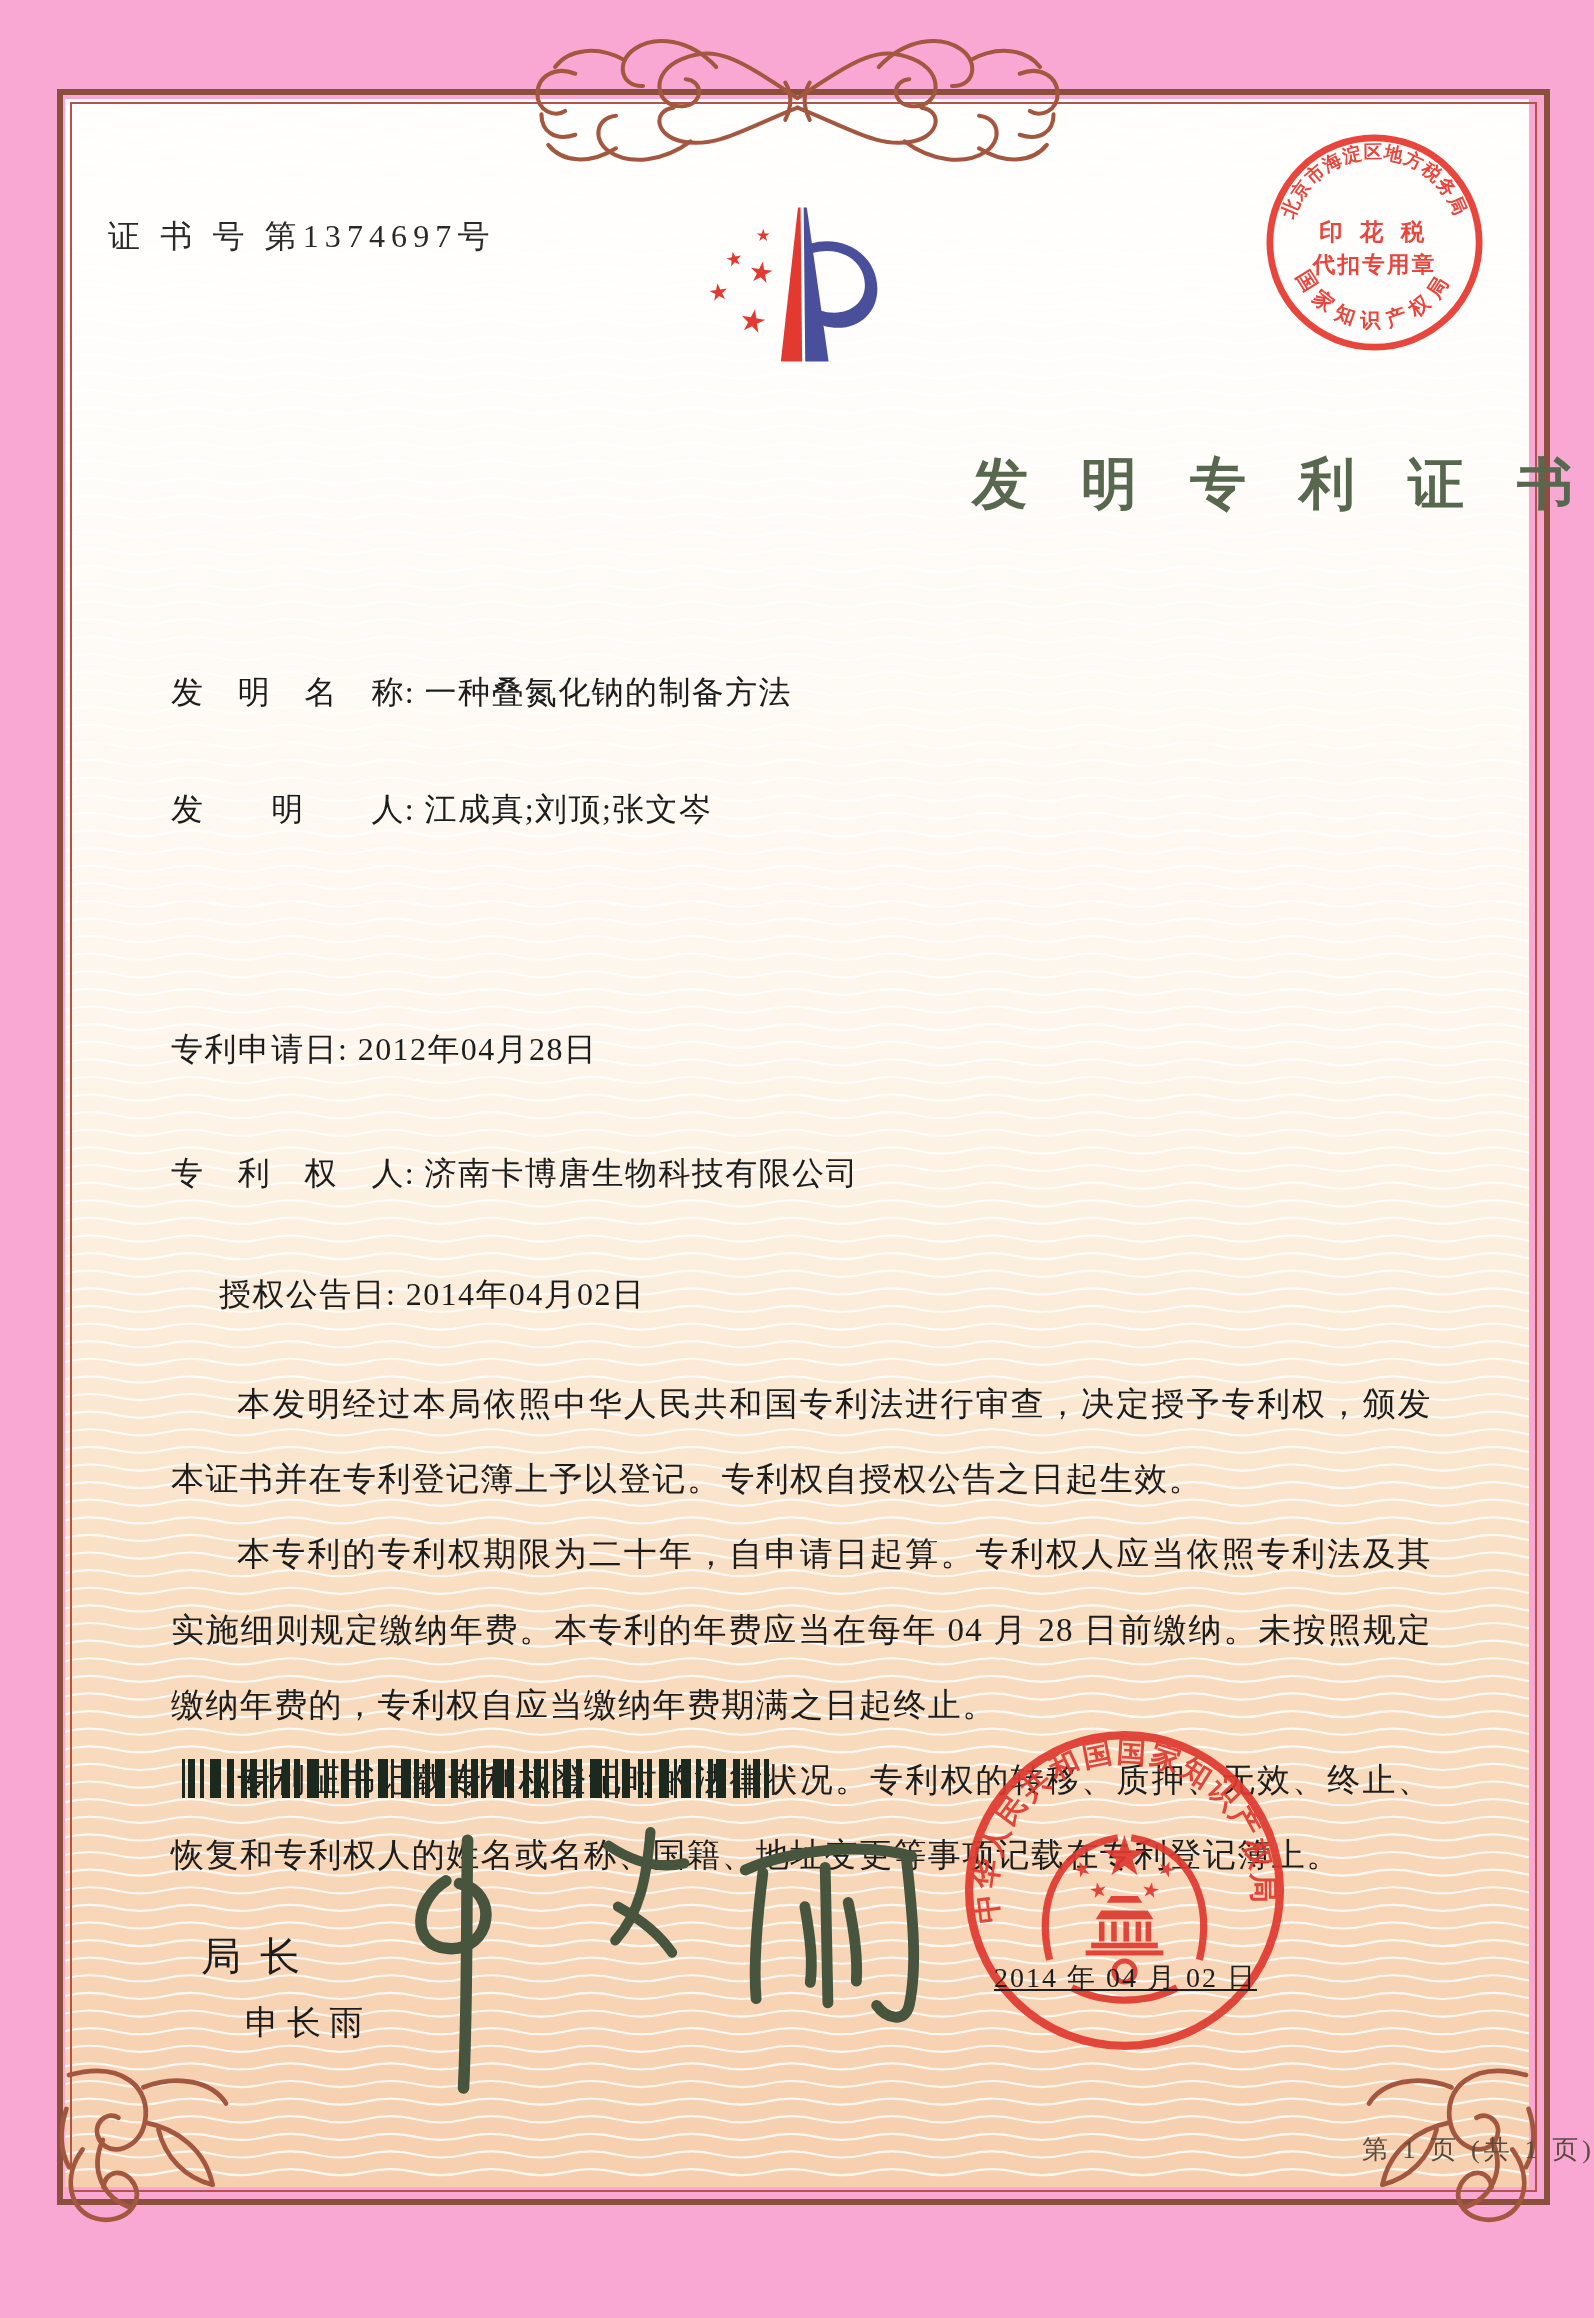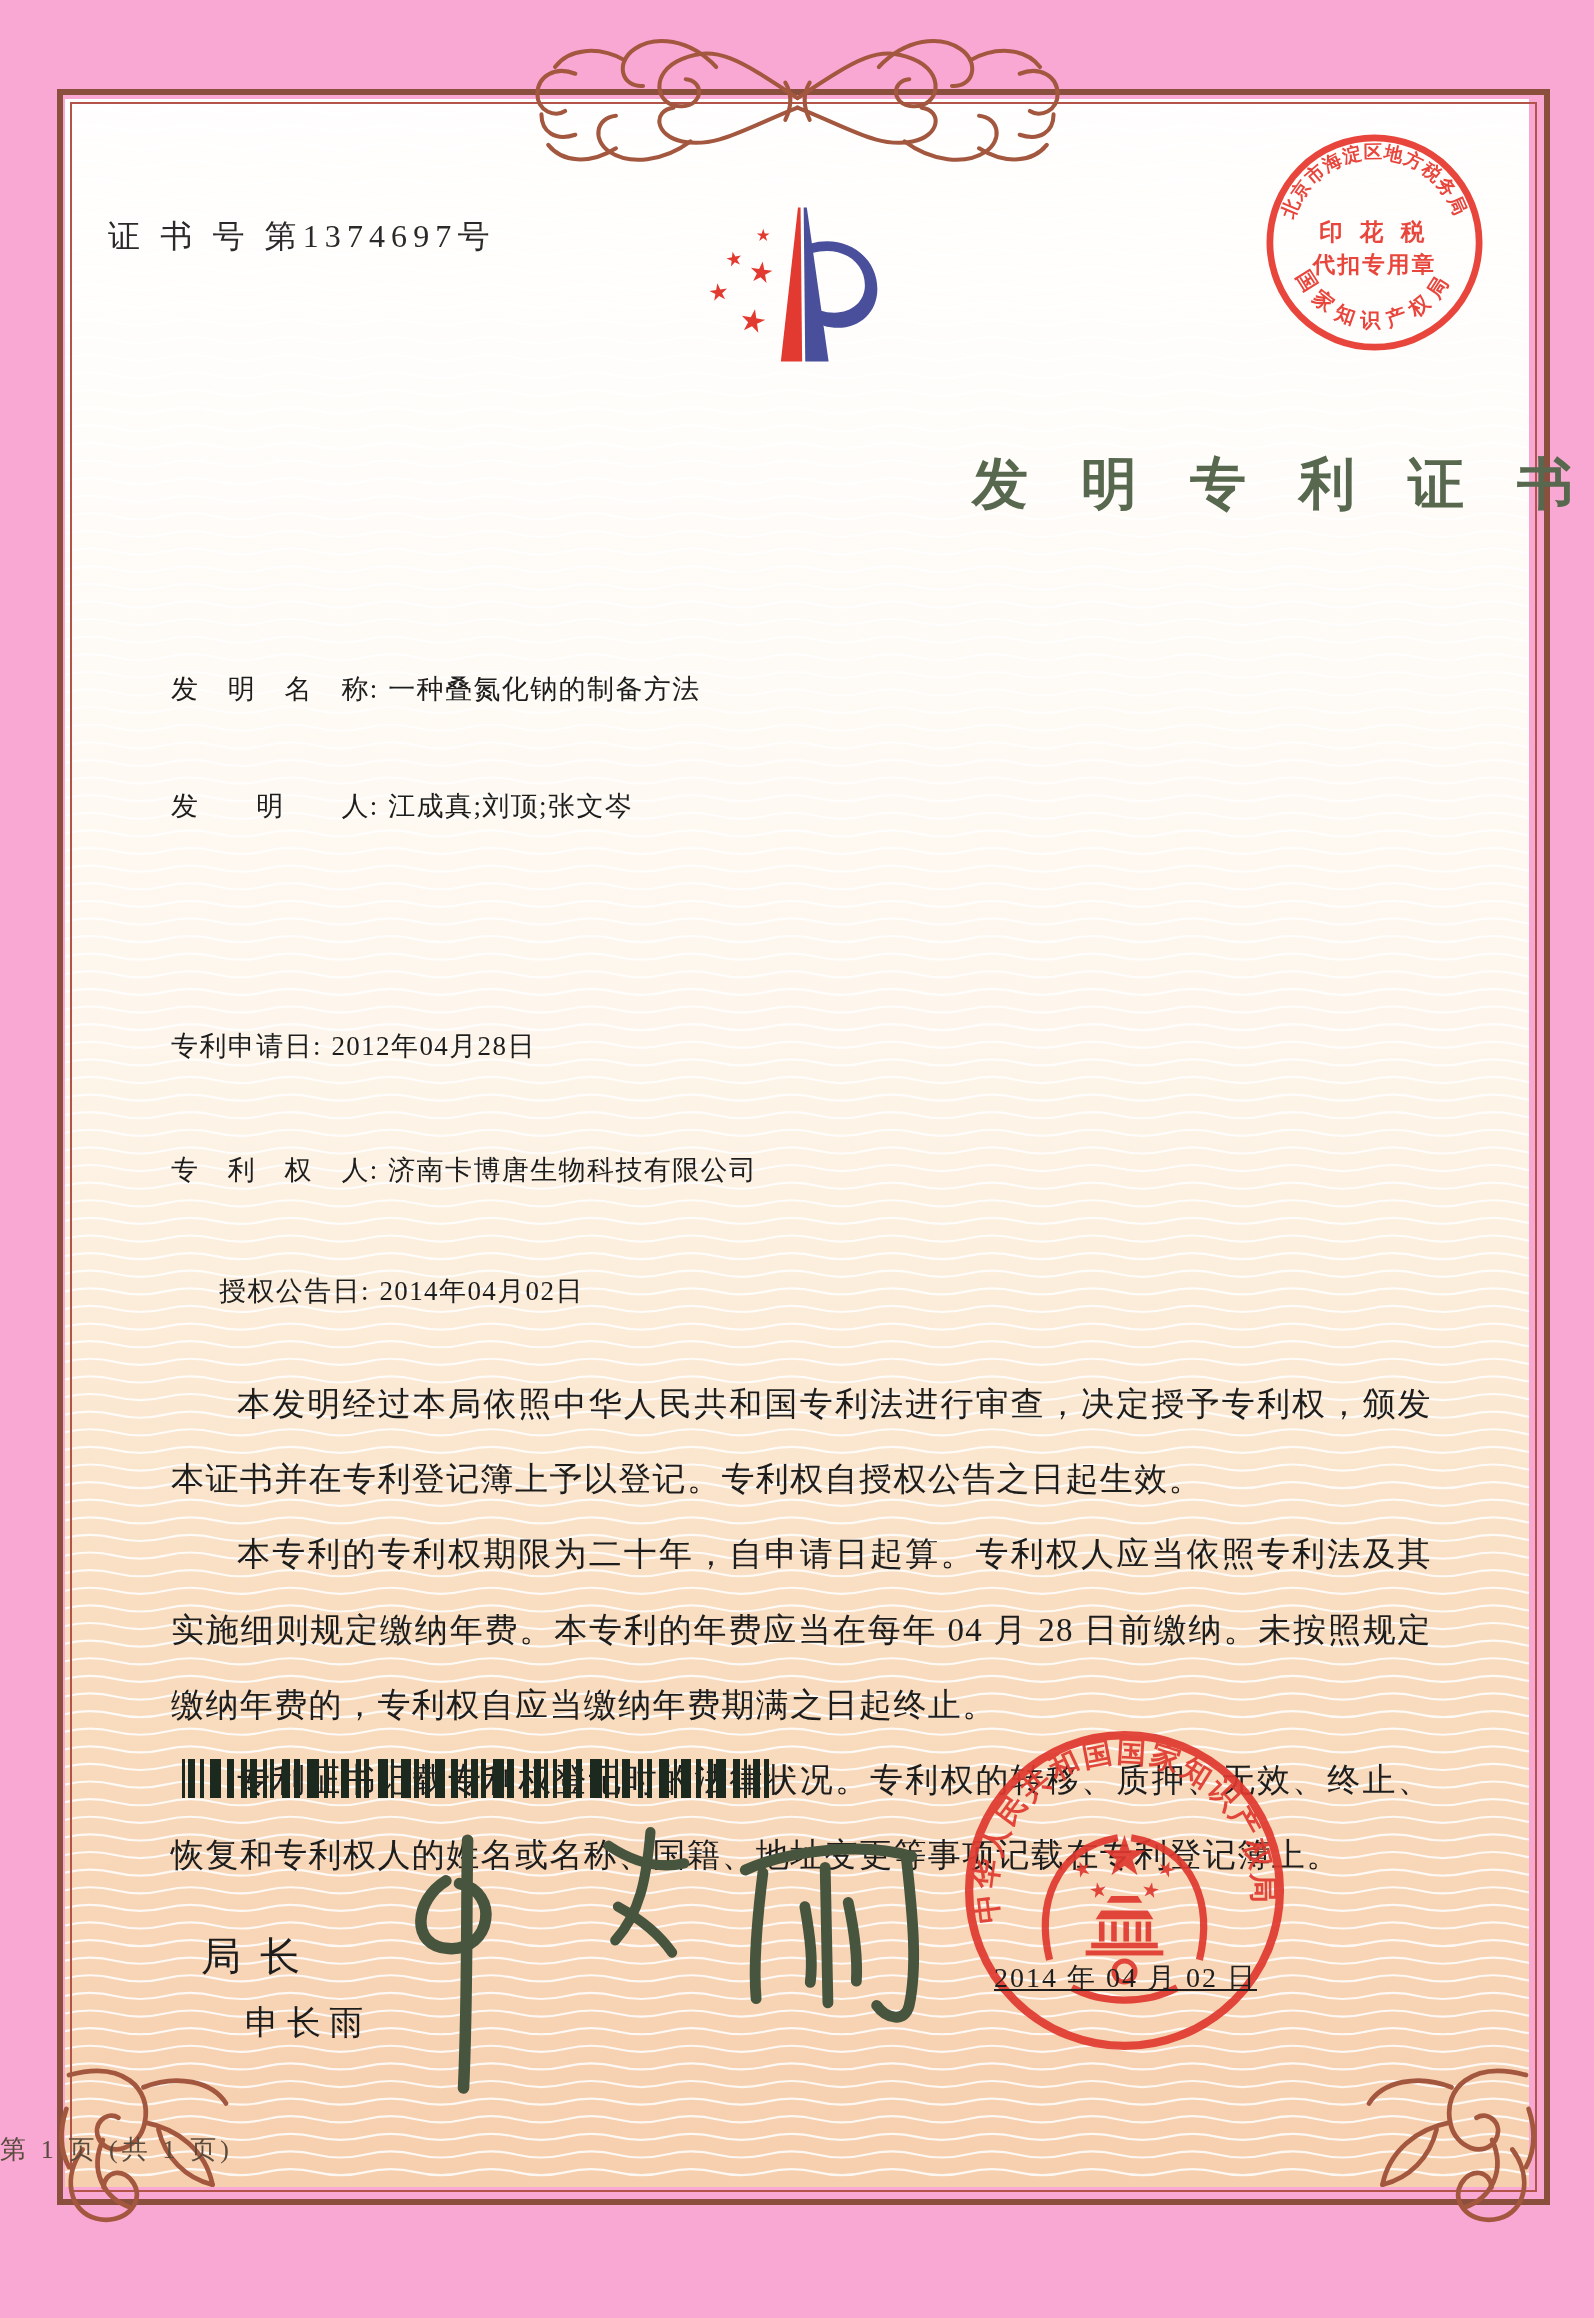--- a/index.html
+++ b/index.html
@@ -23,21 +23,21 @@
 
   
   .cert-no{position:absolute;left:108px;top:215px;font-size:32px;letter-spacing:6.1px;color:#2a2a2a;z-index:3;}
   .logo{position:absolute;left:674px;top:203px;width:249px;height:177px;z-index:3;}
   .tax-stamp{position:absolute;left:1262px;top:130px;width:225px;height:225px;z-index:4;}
   .title{position:absolute;left:0;top:447px;width:1595px;text-align:right;
          font-size:56px;font-weight:bold;letter-spacing:53px;text-indent:53px;
          color:#57684f;z-index:3;padding-left:31px;}
 
   
-  .field-row{position:absolute;left:171px;font-size:27px;letter-spacing:1.4px;z-index:3;white-space:nowrap;}
+  .field-row{position:absolute;left:171px;font-size:32px;letter-spacing:1.4px;z-index:3;white-space:nowrap;}
   .field-row .val{margin-left:9.5px;}
   .fr0{top:671px;} .fr1{top:788px;} .fr2{top:908px;}
   .fr3{top:1028px;} .fr4{top:1152px;} .fr5{top:1273px;margin-left:48px;}
 
   
   .body-text{position:absolute;left:171px;top:1367px;width:1261px;z-index:3;
              font-size:33px;line-height:2.28;letter-spacing:1.4px;text-align:justify;}
   .body-text p{margin:0;text-indent:2em;}
 
   
@@ -48,21 +48,21 @@
   .director-label{position:absolute;left:201px;top:1929px;font-size:40px;letter-spacing:19px;z-index:3;}
   .director-name{position:absolute;left:201px;top:2000px;font-size:34px;letter-spacing:8.1px;z-index:3;margin-left:44px;}
   .signature{position:absolute;left:366px;top:1805px;width:596px;height:298px;z-index:4;}
 
   
   .sipo-seal{position:absolute;left:958px;top:1724px;width:333px;height:333px;z-index:4;}
   .seal-date{position:absolute;left:994px;top:1959px;font-size:28px;letter-spacing:2px;
              color:#1e1e1e;z-index:5;white-space:nowrap;text-decoration:underline;}
 
   
-  .page-footer{position:absolute;left:0;top:2132px;width:1595px;text-align:left;
+  .page-footer{position:absolute;left:0;top:2132px;width:1595px;text-align:right;
                font-size:26px;letter-spacing:4.1px;color:#584a3c;z-index:3;}
 </style>
 </head>
 <body>
 
 <div id="page">
 
   <svg class="waves" viewBox="0 0 2162 3082" preserveAspectRatio="none">
     <defs>
       <linearGradient id="bggrad" x1="0" y1="0" x2="0" y2="1">

